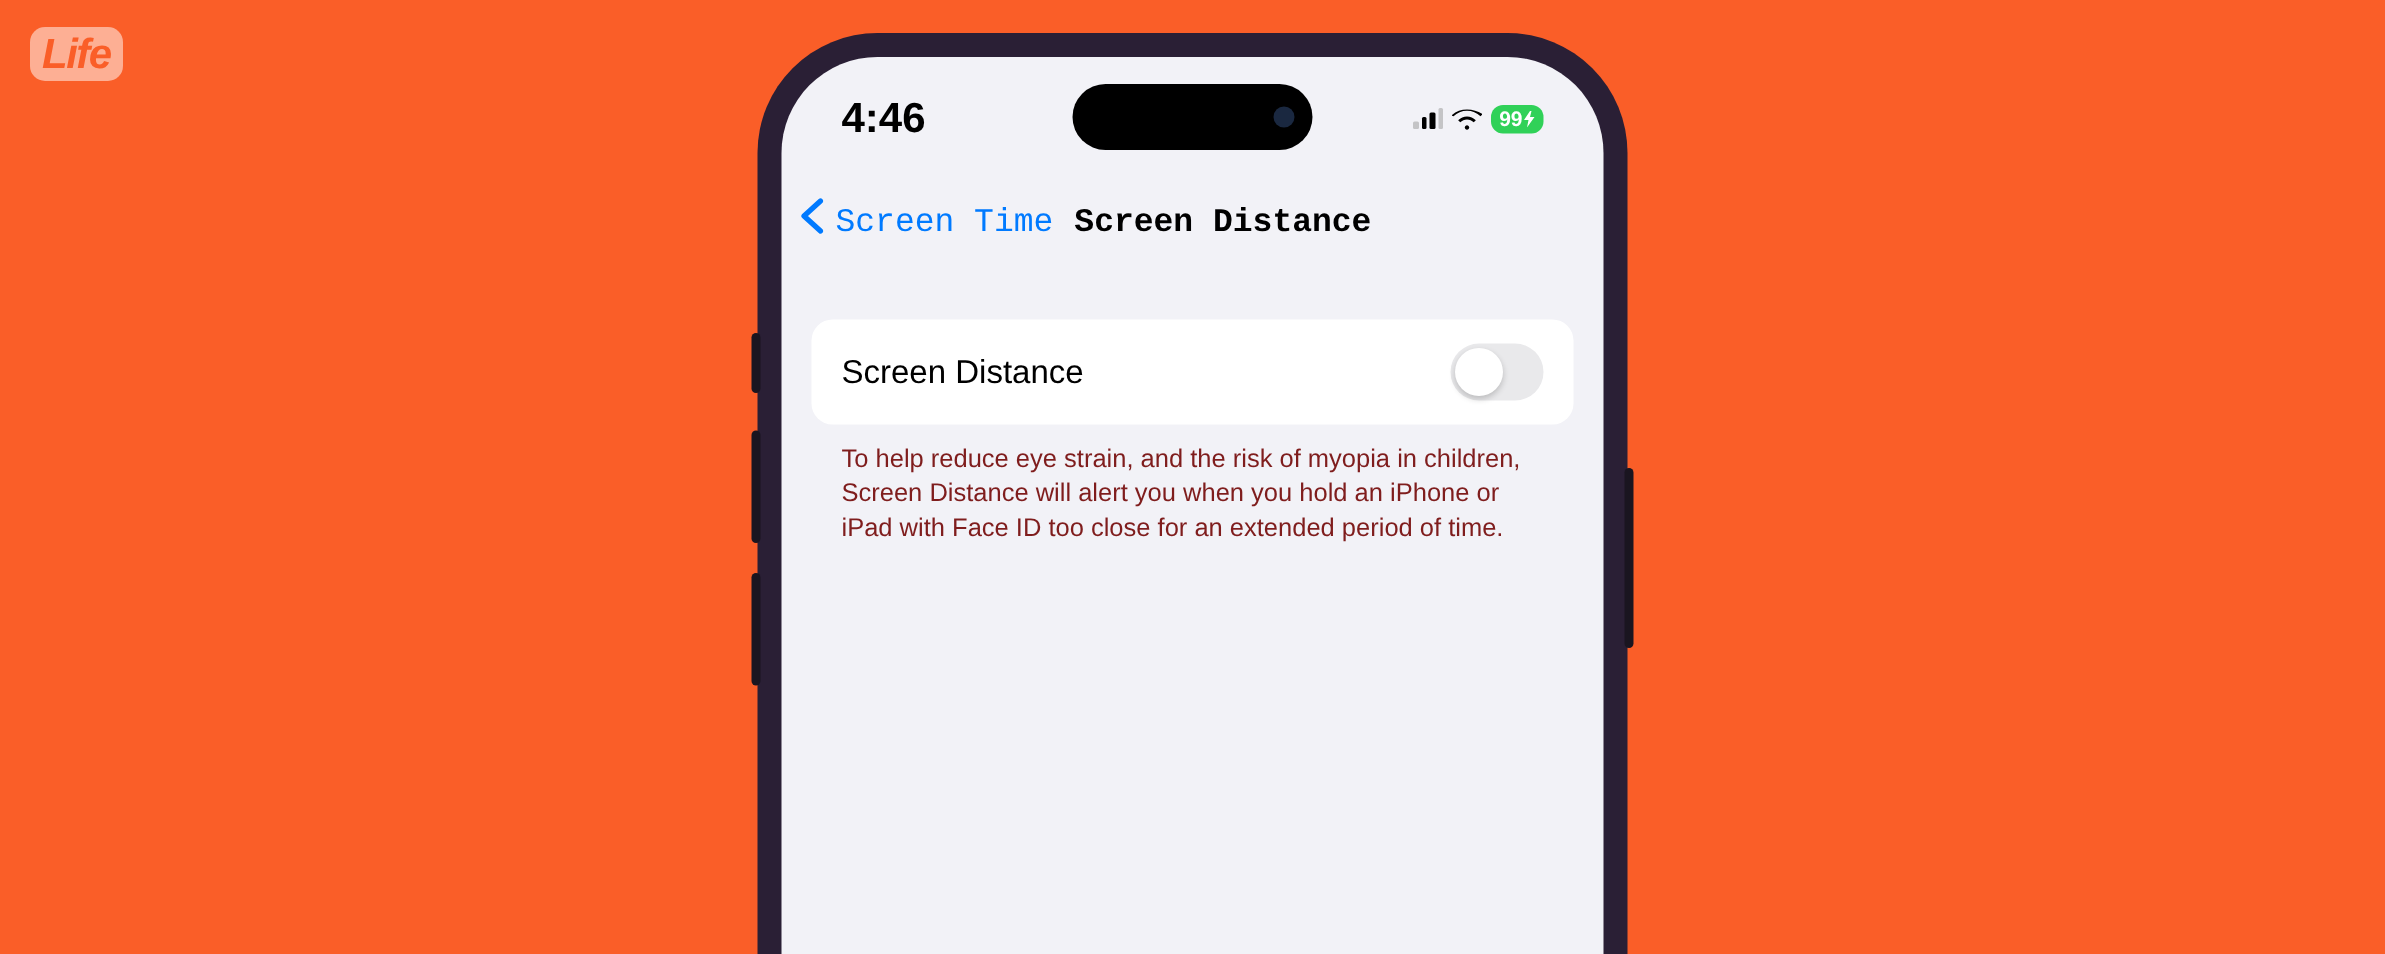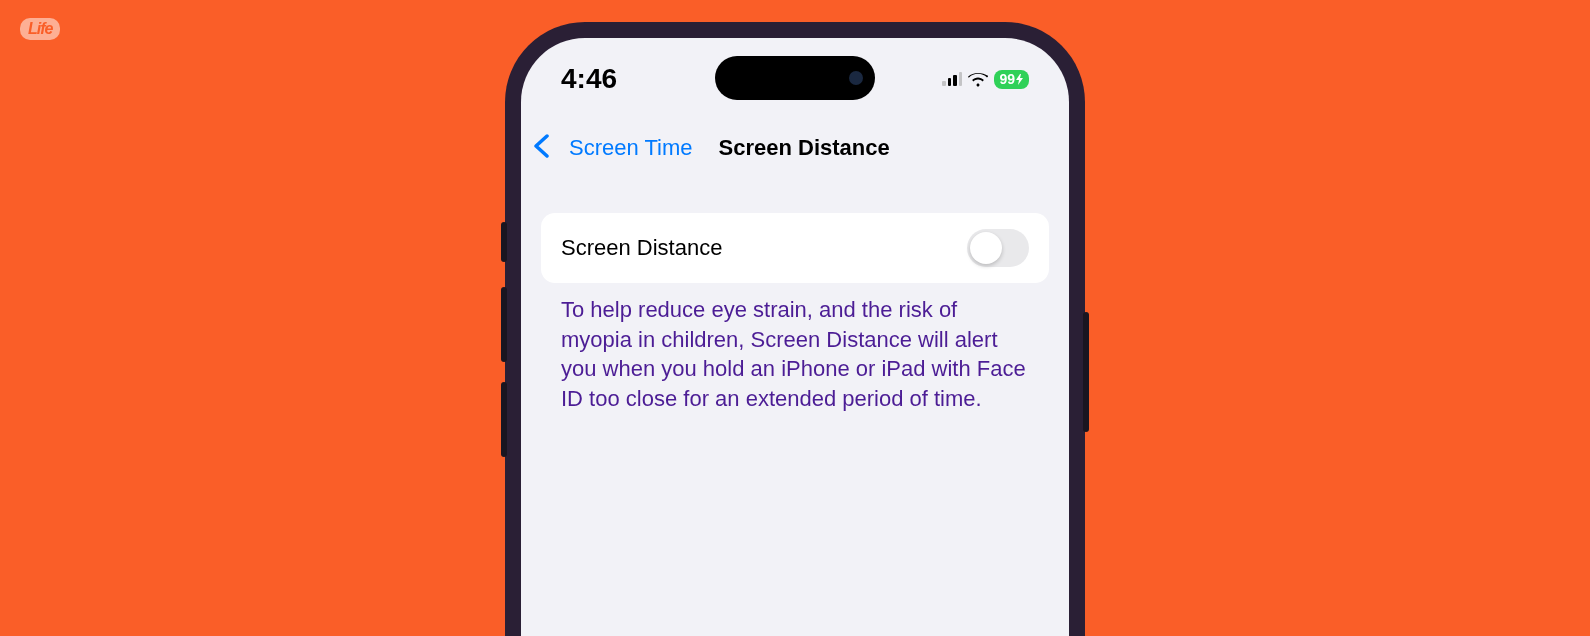--- a/index.html
+++ b/index.html
@@ -22,21 +22,21 @@
       color: rgba(255,255,255,0.5);
       font-size: 40px;
       font-weight: 400;
       letter-spacing: -1px;
       display: flex;
       align-items: center;
     }
     .watermark-life {
       background: rgba(255,255,255,0.5);
       color: #fa5e28;
-      font-size: 16px;
+      font-size: 28px;
       font-weight: 600;
       padding: 2px 8px;
       border-radius: 10px;
       margin-left: 2px;
       font-style: italic;
     }
     .phone-frame {
       position: absolute;
       left: 50%;
       top: 22px;
@@ -134,21 +134,22 @@
     }
     .nav-bar {
       position: absolute;
       top: 85px;
       left: 0;
       right: 0;
       height: 50px;
       display: flex;
       align-items: center;
       padding: 0 12px;
-      gap: 20px;
+      gap: 8px;
+      font-family: Liberation Mono, monospace;
     }
     .back-chevron {
       color: #007aff;
       font-size: 30px;
       font-weight: 500;
       line-height: 1;
     }
     .back-label {
       color: #007aff;
       font-size: 22px;
@@ -191,22 +192,22 @@
       position: absolute;
       left: 3px;
       top: 3px;
       width: 32px;
       height: 32px;
       background: #fff;
       border-radius: 50%;
       box-shadow: 0 2px 4px rgba(0,0,0,0.2);
     }
     .setting-description {
-      font-size: 22px;
-      color: #4c1d95;
+      font-size: 17px;
+      color: #7f1d1d;
       padding: 12px 20px 0;
       line-height: 1.35;
     }
   </style>
 </head>
 <body>
 
 <div class="watermark">
   <span class="watermark-life">Life</span>
 </div>

